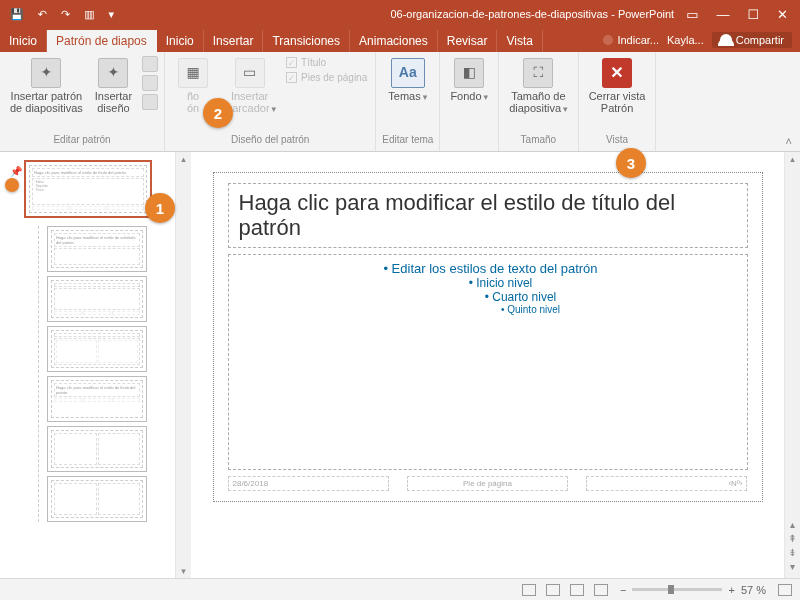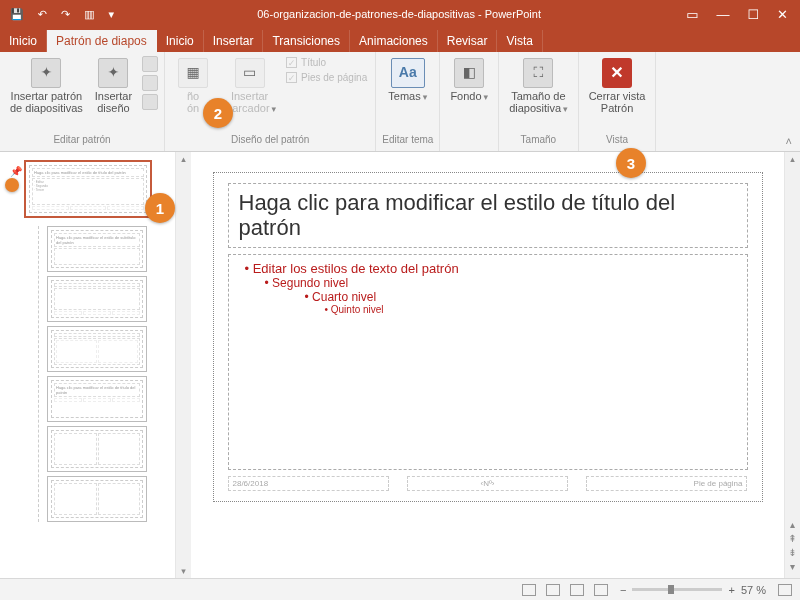--- a/index.html
+++ b/index.html
@@ -2,21 +2,21 @@
 <html><head>
 <meta charset="utf-8">
 <style>
 * { margin: 0; padding: 0; box-sizing: border-box; font-family: "Segoe UI", Arial, sans-serif; }
 body { background: #fff; width: 800px; height: 600px; overflow: hidden; position: relative; }
 
 
 .titlebar { height: 28px; background: #B7472A; color: #fff; display: flex; align-items: center; font-size: 11px; }
 .titlebar .qat { display: flex; gap: 14px; padding: 0 10px; align-items: center; }
 .titlebar .qat span { cursor: pointer; }
-.titlebar .title { flex: 1; text-align: center; }
+.titlebar .title { flex: 1; text-align: right; }
 .titlebar .winbtns { display: flex; gap: 18px; padding: 0 12px; align-items: center; }
 .titlebar .winbtns span { cursor: pointer; font-size: 13px; }
 
 
 .tabs { height: 24px; background: #B7472A; display: flex; align-items: flex-end; color: #fff; font-size: 12px; }
 .tab { padding: 4px 9px; border-right: 1px solid rgba(255,255,255,.15); cursor: pointer; }
 .tab.active { background: #f3f3f3; color: #B7472A; margin-top: 28px; }
 .tabs .right { margin-left: auto; display: flex; align-items: center; gap: 8px; padding: 0 8px 4px 8px; font-size: 11px; }
 .tell { display:flex; align-items:center; gap:4px;}
 .share { background: rgba(0,0,0,.15); padding: 2px 8px; border-radius: 2px; display:flex; align-items:center; gap:4px;}
@@ -64,21 +64,21 @@
 .editor { flex: 1; position: relative; background:#fff; display:flex;}
 .vscroll, .vscroll2 { width: 16px; background: #f1f1f1; border-left:1px solid #e6e6e6; position:relative;}
 .vscroll2 .extra{ position:absolute; bottom:4px; left:0; right:0; text-align:center; font-size:10px; color:#888; line-height:1.4;}
 .vscroll .arrow, .vscroll2 .arrow{ position:absolute; left:0; right:0; text-align:center; font-size:9px; color:#888;}
 .vscroll .arrow.top,.vscroll2 .arrow.top{top:2px;}
 .vscroll .arrow.bot{bottom:2px;}
 .canvas-area{ flex:1; display:flex; align-items:flex-start; justify-content:center; padding: 20px 12px;}
 .slide { width: 550px; height: 330px; border:1px dotted #888; background:#fff; padding: 10px 14px; display:flex; flex-direction:column; gap:6px;}
 .ph { border: 1px dashed #aaa; padding: 6px 10px; }
 .ph-title { font-size: 22px; color:#333; line-height:1.15; min-height:64px; display:flex; align-items:center;}
-.ph-body { flex:1; font-size: 13px; color:#b91c1c;}
+.ph-body { flex:1; font-size: 13px; color:#0369a1;text-align:center;}
 .ph-body ul{ list-style:none; }
 .lvl1{ padding-left:6px;}
 .lvl1::before{content:"• "; }
 .lvl2{ padding-left:26px; font-size:12px;}
 .lvl2::before{content:"• ";}
 .lvl3{ padding-left:46px; font-size:11px;}
 .lvl3::before{content:"• ";}
 .lvl4{ padding-left:66px; font-size:12px;}
 .lvl4::before{content:"• ";}
 .lvl5{ padding-left:86px; font-size:10px;}
@@ -126,20 +126,31 @@
 
 <div class="tabs">
   <div class="tab">Inicio</div>
   <div class="tab active">Patrón de diapos</div>
   <div class="tab">Inicio</div>
   <div class="tab">Insertar</div>
   <div class="tab">Transiciones</div>
   <div class="tab">Animaciones</div>
   <div class="tab">Revisar</div>
   <div class="tab">Vista</div>
+  <div class="right">
+    <div class="tell">
+        <span class="bulb"></span>
+        <span>Indicar...</span>
+      </div>
+    <span>Kayla...</span>
+    <div class="share">
+        <span class="person"></span>
+        <span>Compartir</span>
+      </div>
+  </div>
 </div>
 
 <div class="ribbon">
   <div class="group">
     <div class="group-body">
       <div class="big-btn">
         <div class="icn">✦</div>
         <span style="white-space:pre-line;">Insertar patrón
 de diapositivas</span>
       </div>
@@ -300,29 +311,29 @@
       <div class="arrow bot">▾</div>
     </div>
 
   <div class="editor">
     <div class="canvas-area">
       <div class="slide">
         <div class="ph ph-title">Haga clic para modificar el estilo de título del patrón</div>
         <div class="ph ph-body">
           <ul>
             <li class="lvl1">Editar los estilos de texto del patrón</li>
-            <li class="lvl2">Segundo nivel</li>
+            <li class="lvl2">Inicio nivel</li>
             <li class="lvl4">Cuarto nivel</li>
             <li class="lvl5">Quinto nivel</li>
           </ul>
         </div>
         <div class="footers">
           <div class="ph-footer">28/6/2018</div>
+          <div class="ph-footer">Pie de página</div>
           <div class="ph-footer">‹Nº›</div>
-          <div class="ph-footer">Pie de página</div>
         </div>
       </div>
     </div>
     <div class="vscroll2">
       <div class="arrow top">▴</div>
       <div class="extra">▴<br>⇞<br>⇟<br>▾</div>
     </div>
   </div>
 </div>
 

